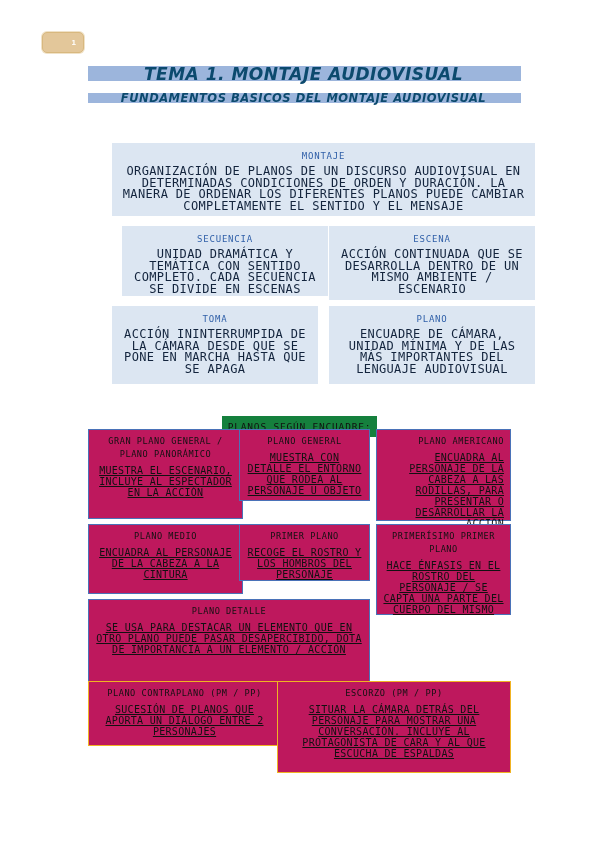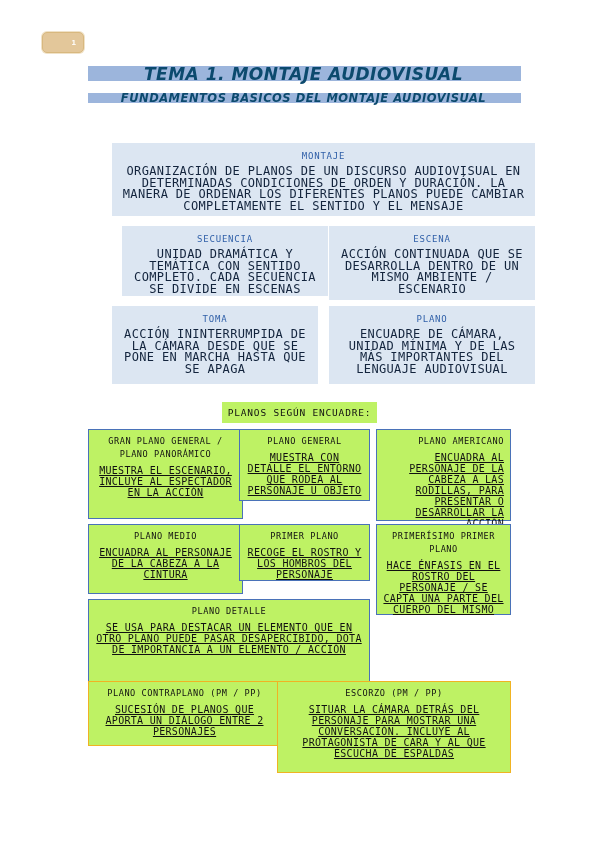--- a/index.html
+++ b/index.html
@@ -117,35 +117,36 @@
     color: #13243d;
     font-size: 12px;
     letter-spacing: 0.35px;
     line-height: 11.5px;
     font-family: "DejaVu Sans Mono", monospace;
   }
 
   
   .section-label {
     position: absolute;
-    background: #bef264;
+    background: #15803d;
     box-sizing: border-box;
     display: flex;
     align-items: center;
     justify-content: center;
     color: #111111;
     font-size: 9.5px;
     letter-spacing: 0.8px;
     font-family: "DejaVu Sans Mono", monospace;
+    margin-top: 14px;
   }
 
   
   .outbox {
     position: absolute;
-    background: #bef264;
+    background: #be185d;
     box-sizing: border-box;
     border: 1.5px solid #4a72b8;
     padding: 5px 6px 6px 6px;
     text-align: center;
   }
   .outbox.amber {
     border-color: #f0b323;
   }
   .outbox .ob-title {
     color: #111111;

